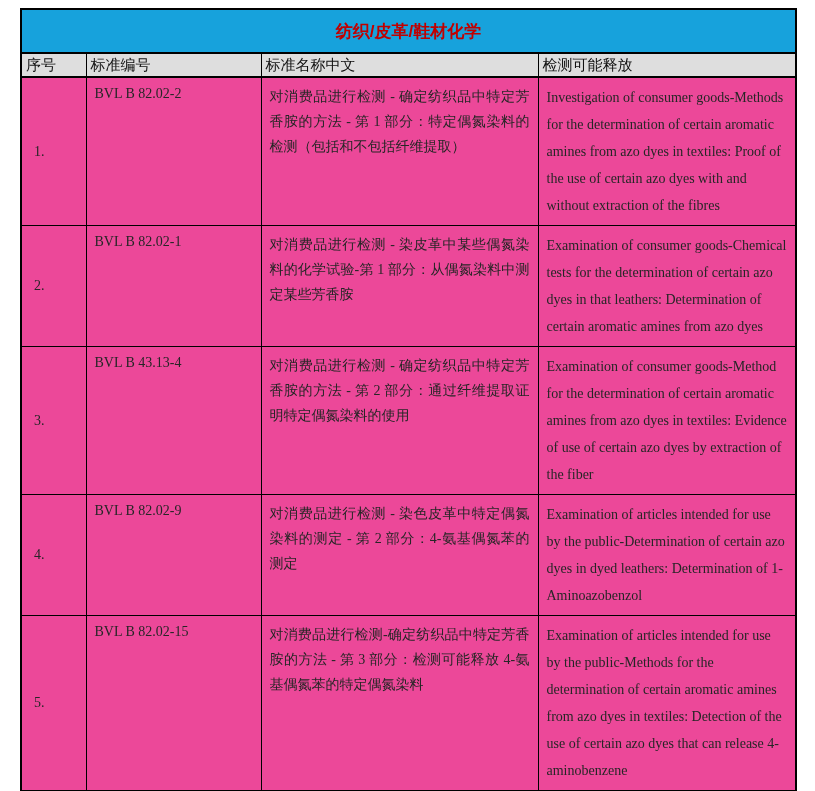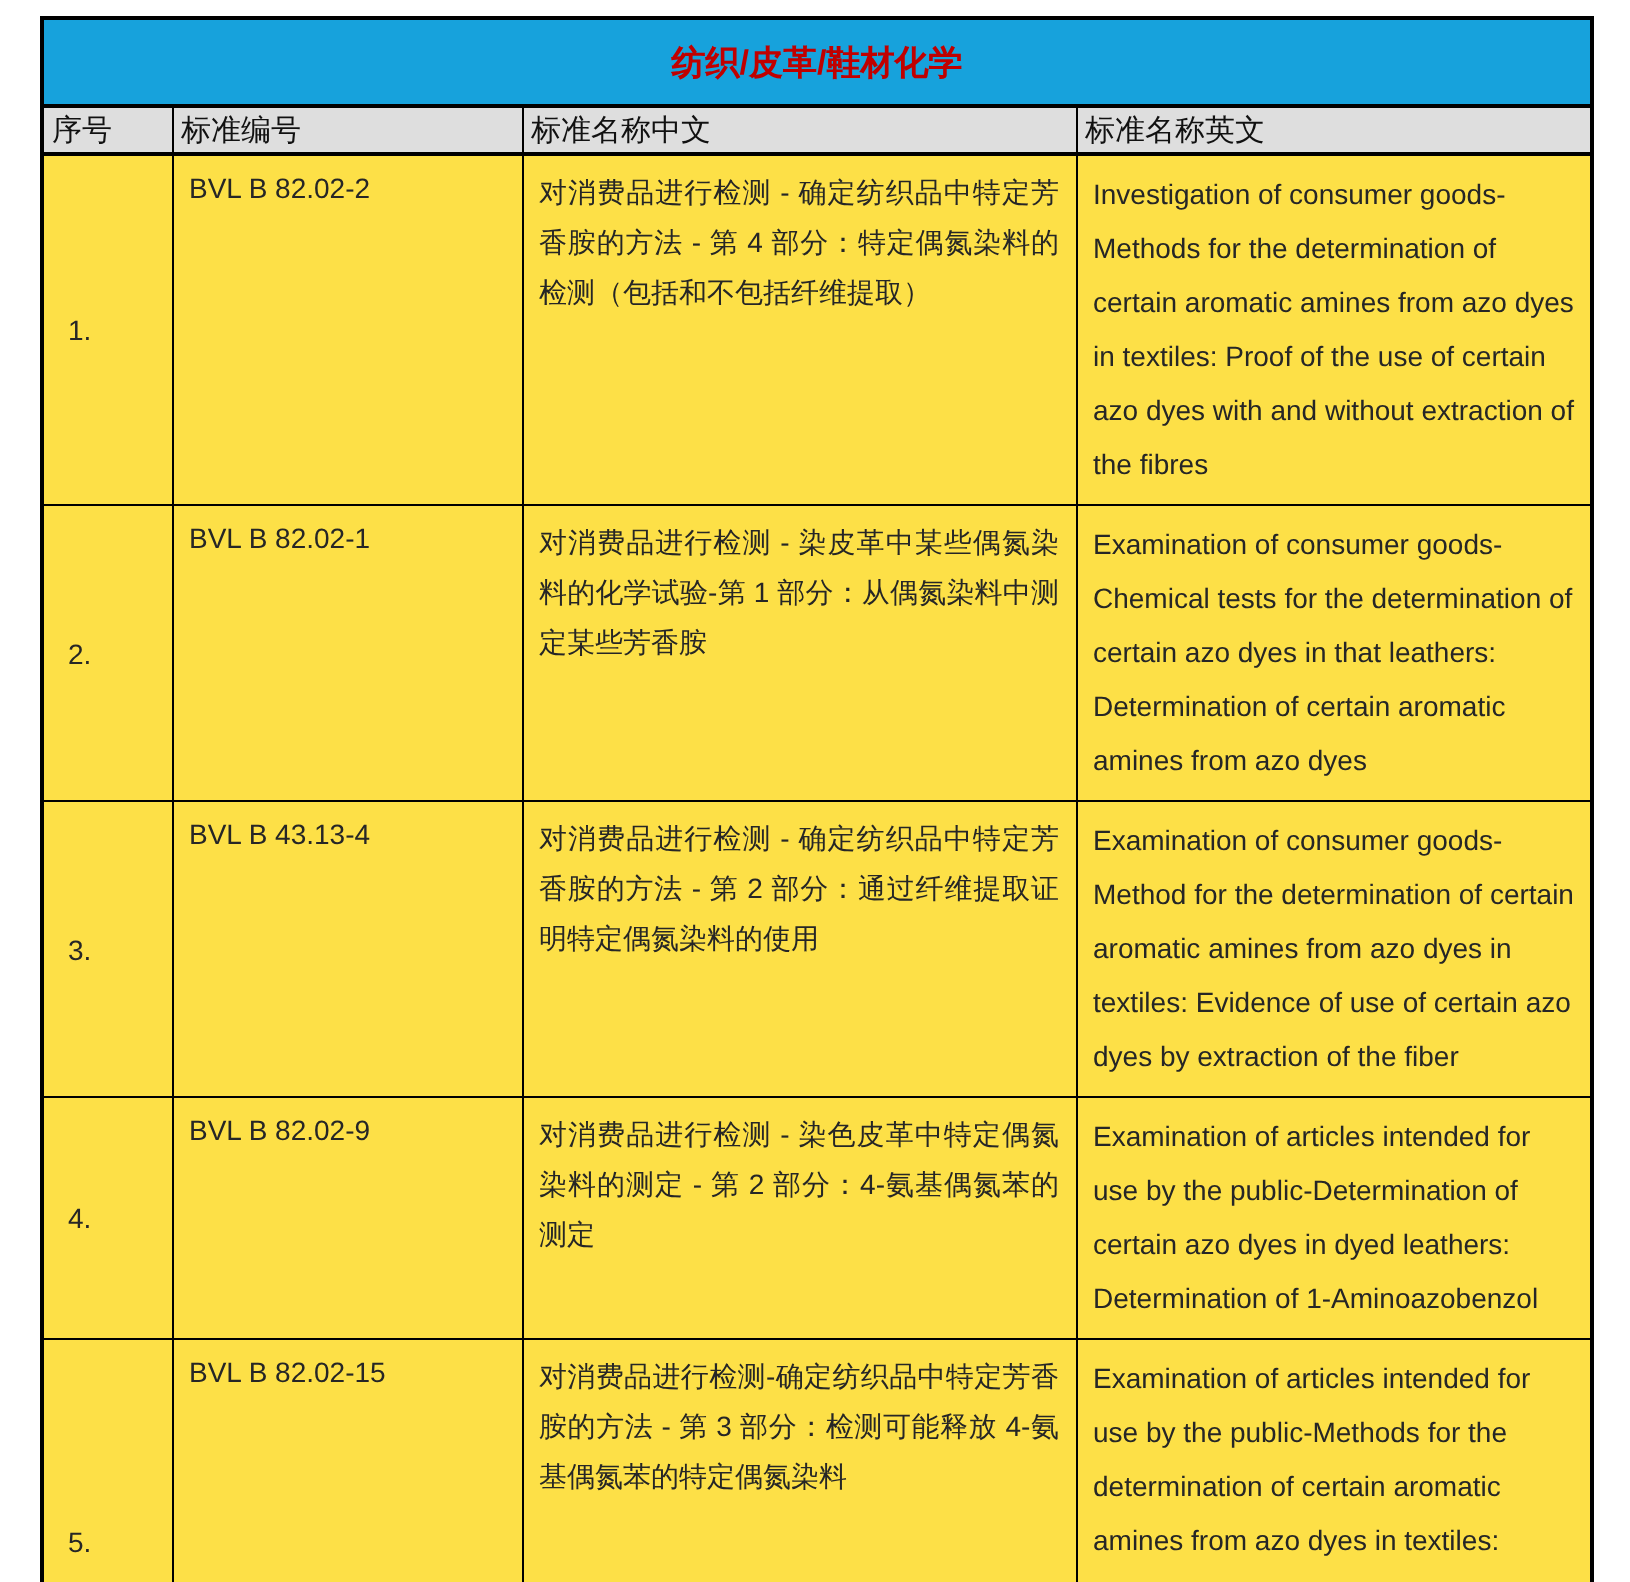--- a/index.html
+++ b/index.html
@@ -38,21 +38,22 @@
     border-top:2px solid var(--border-color);
     border-bottom:2px solid var(--border-color);
   }
   .header-row th:first-child{border-left:2px solid var(--border-color);}
   .header-row th:last-child{border-right:2px solid var(--border-color);}
   tbody td{
     border:1px solid var(--border-color);
     vertical-align:top;
     font-size:14px;
     padding:6px 8px;
-    background:#fde047;
+    background:#ec4899;
+    font-family:Liberation Serif, serif;
   }
   tbody td:first-child{border-left:2px solid var(--border-color);}
   tbody td:last-child{border-right:2px solid var(--border-color);}
   td.cell-index{
     vertical-align:middle;
     padding-left:12px;
     font-size:14px;
   }
   td.cell-code{
     line-height:20px;
@@ -86,28 +87,28 @@
       <col style="width:258px">
     </colgroup>
     <thead>
       <tr class="title-row">
         <th colspan="4">纺织/皮革/鞋材化学</th>
       </tr>
       <tr class="header-row">
         <th>序号</th>
         <th>标准编号</th>
         <th>标准名称中文</th>
-        <th>标准名称英文</th>
+        <th>检测可能释放</th>
       </tr>
     </thead>
     <tbody>
       <tr class="r0">
         <td class="cell-index">1.</td>
         <td class="cell-code">BVL B 82.02-2</td>
-        <td class="cell-cn">对消费品进行检测 - 确定纺织品中特定芳香胺的方法 - 第 4 部分：特定偶氮染料的检测（包括和不包括纤维提取）</td>
+        <td class="cell-cn">对消费品进行检测 - 确定纺织品中特定芳香胺的方法 - 第 1 部分：特定偶氮染料的检测（包括和不包括纤维提取）</td>
         <td class="cell-en">Investigation of consumer goods-Methods for the determination of certain aromatic amines from azo dyes in textiles: Proof of the use of certain azo dyes with and without extraction of the fibres</td>
       </tr>
       <tr class="r1">
         <td class="cell-index">2.</td>
         <td class="cell-code">BVL B 82.02-1</td>
         <td class="cell-cn">对消费品进行检测 - 染皮革中某些偶氮染料的化学试验-第 1 部分：从偶氮染料中测定某些芳香胺</td>
         <td class="cell-en">Examination of consumer goods-Chemical tests for the determination of certain azo dyes in that leathers: Determination of certain aromatic amines from azo dyes</td>
       </tr>
       <tr class="r2">
         <td class="cell-index">3.</td>

